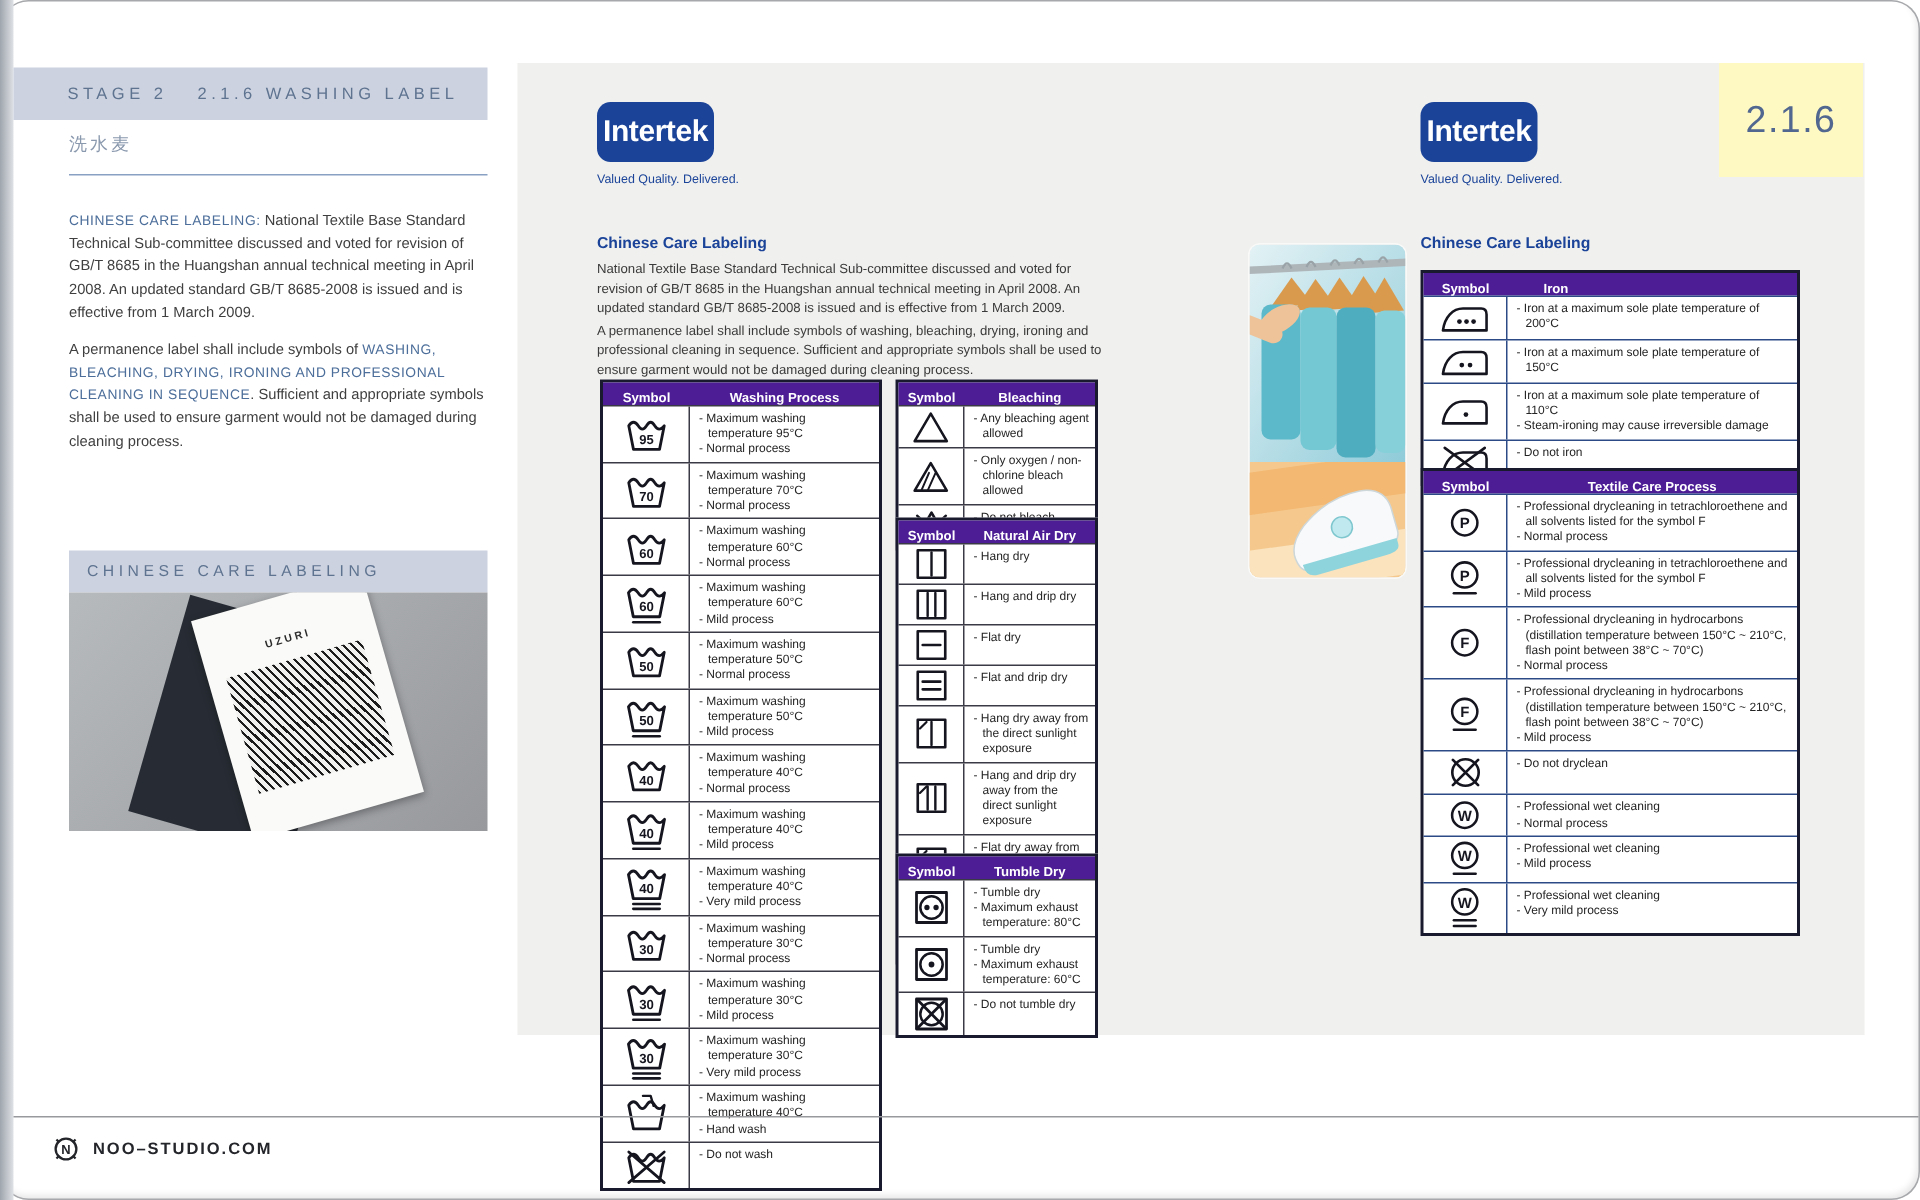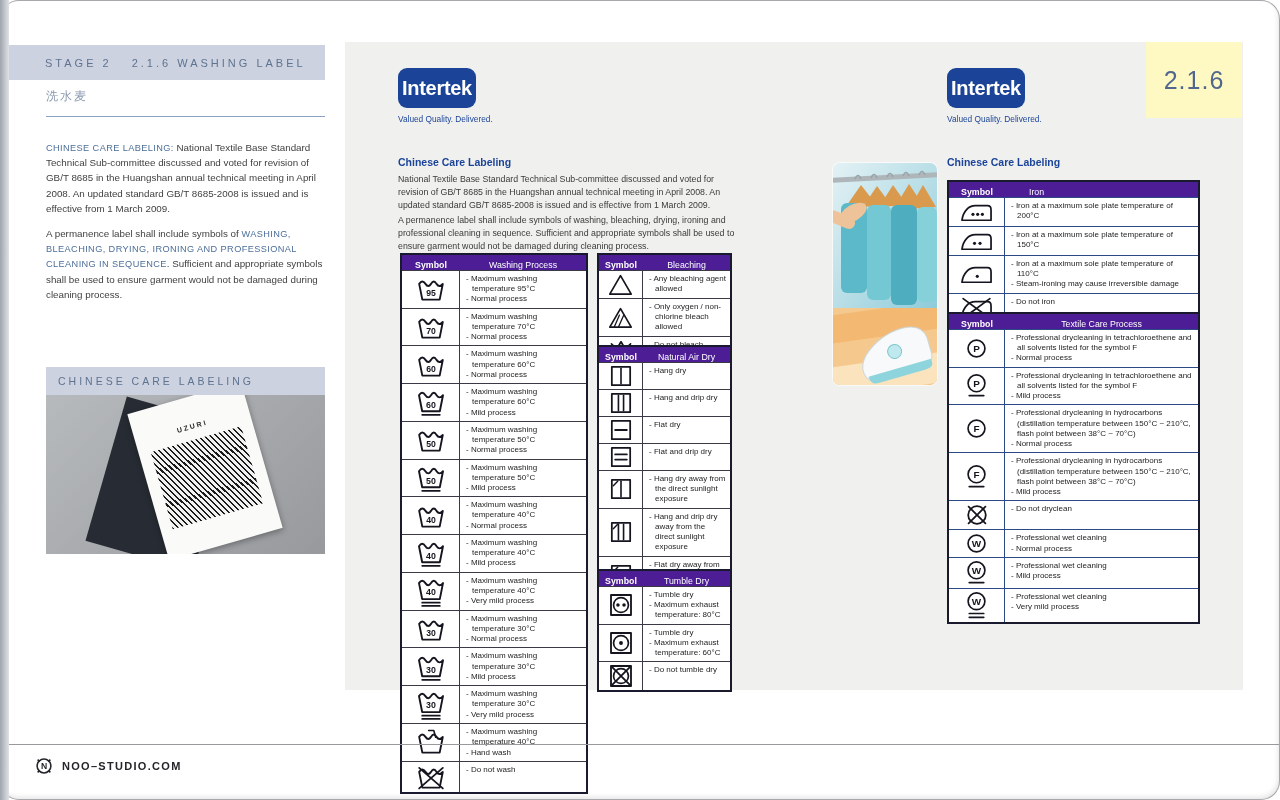--- a/index.html
+++ b/index.html
@@ -45,21 +45,21 @@
   #logo-left{left:53px;top:26px;}   #tag-left{left:53px;top:72px;}
   #head-left{left:53px;top:114px;}
   #para1{left:53px;top:131px;}      #para2{left:53px;top:172px;}
   #logo-right{left:602px;top:26px;} #tag-right{left:602px;top:72px;}
   #head-right{left:602px;top:114px;}
 
   
   .ctable{position:absolute;background:#fff;border:2px solid #191a2e;box-sizing:border-box;}
   .t-head{display:flex;background:#4c1d95;color:#fff;align-items:flex-end;height:15px;}
   .th-sym{width:var(--symw);text-align:center;font-size:8.8px;font-weight:bold;}
-  .th-title{flex:1;text-align:center;font-size:8.8px;font-weight:normal;}
+  .th-title{flex:1;text-align:center;font-size:8.8px;font-weight:bold;}
   .th-title.left{text-align:left;padding-left:24px;}
   .t-row{display:flex;border-top:1.5px solid #3a3a46;min-height:var(--rowh,24px);}
   .t-sym{width:var(--symw);border-right:1.5px solid #3a3a46;display:flex;align-items:center;
        justify-content:center;padding:2px 0;box-sizing:border-box;flex:none;}
   .ctable.blue .t-row{border-top-color:#2c4a86;}
   .ctable.blue .t-sym{border-right-color:#2c4a86;}
   .t-txt{flex:1;padding:3px 4px 3px 6px;display:flex;flex-direction:column;justify-content:flex-start;}
   .t-line{font-size:8px;line-height:1.28;color:#242424;padding-left:6px;text-indent:-6px;}
 
   #tbl-washing{left:55px;top:211px;width:188px;--symw:58px;--rowh:27px;}

